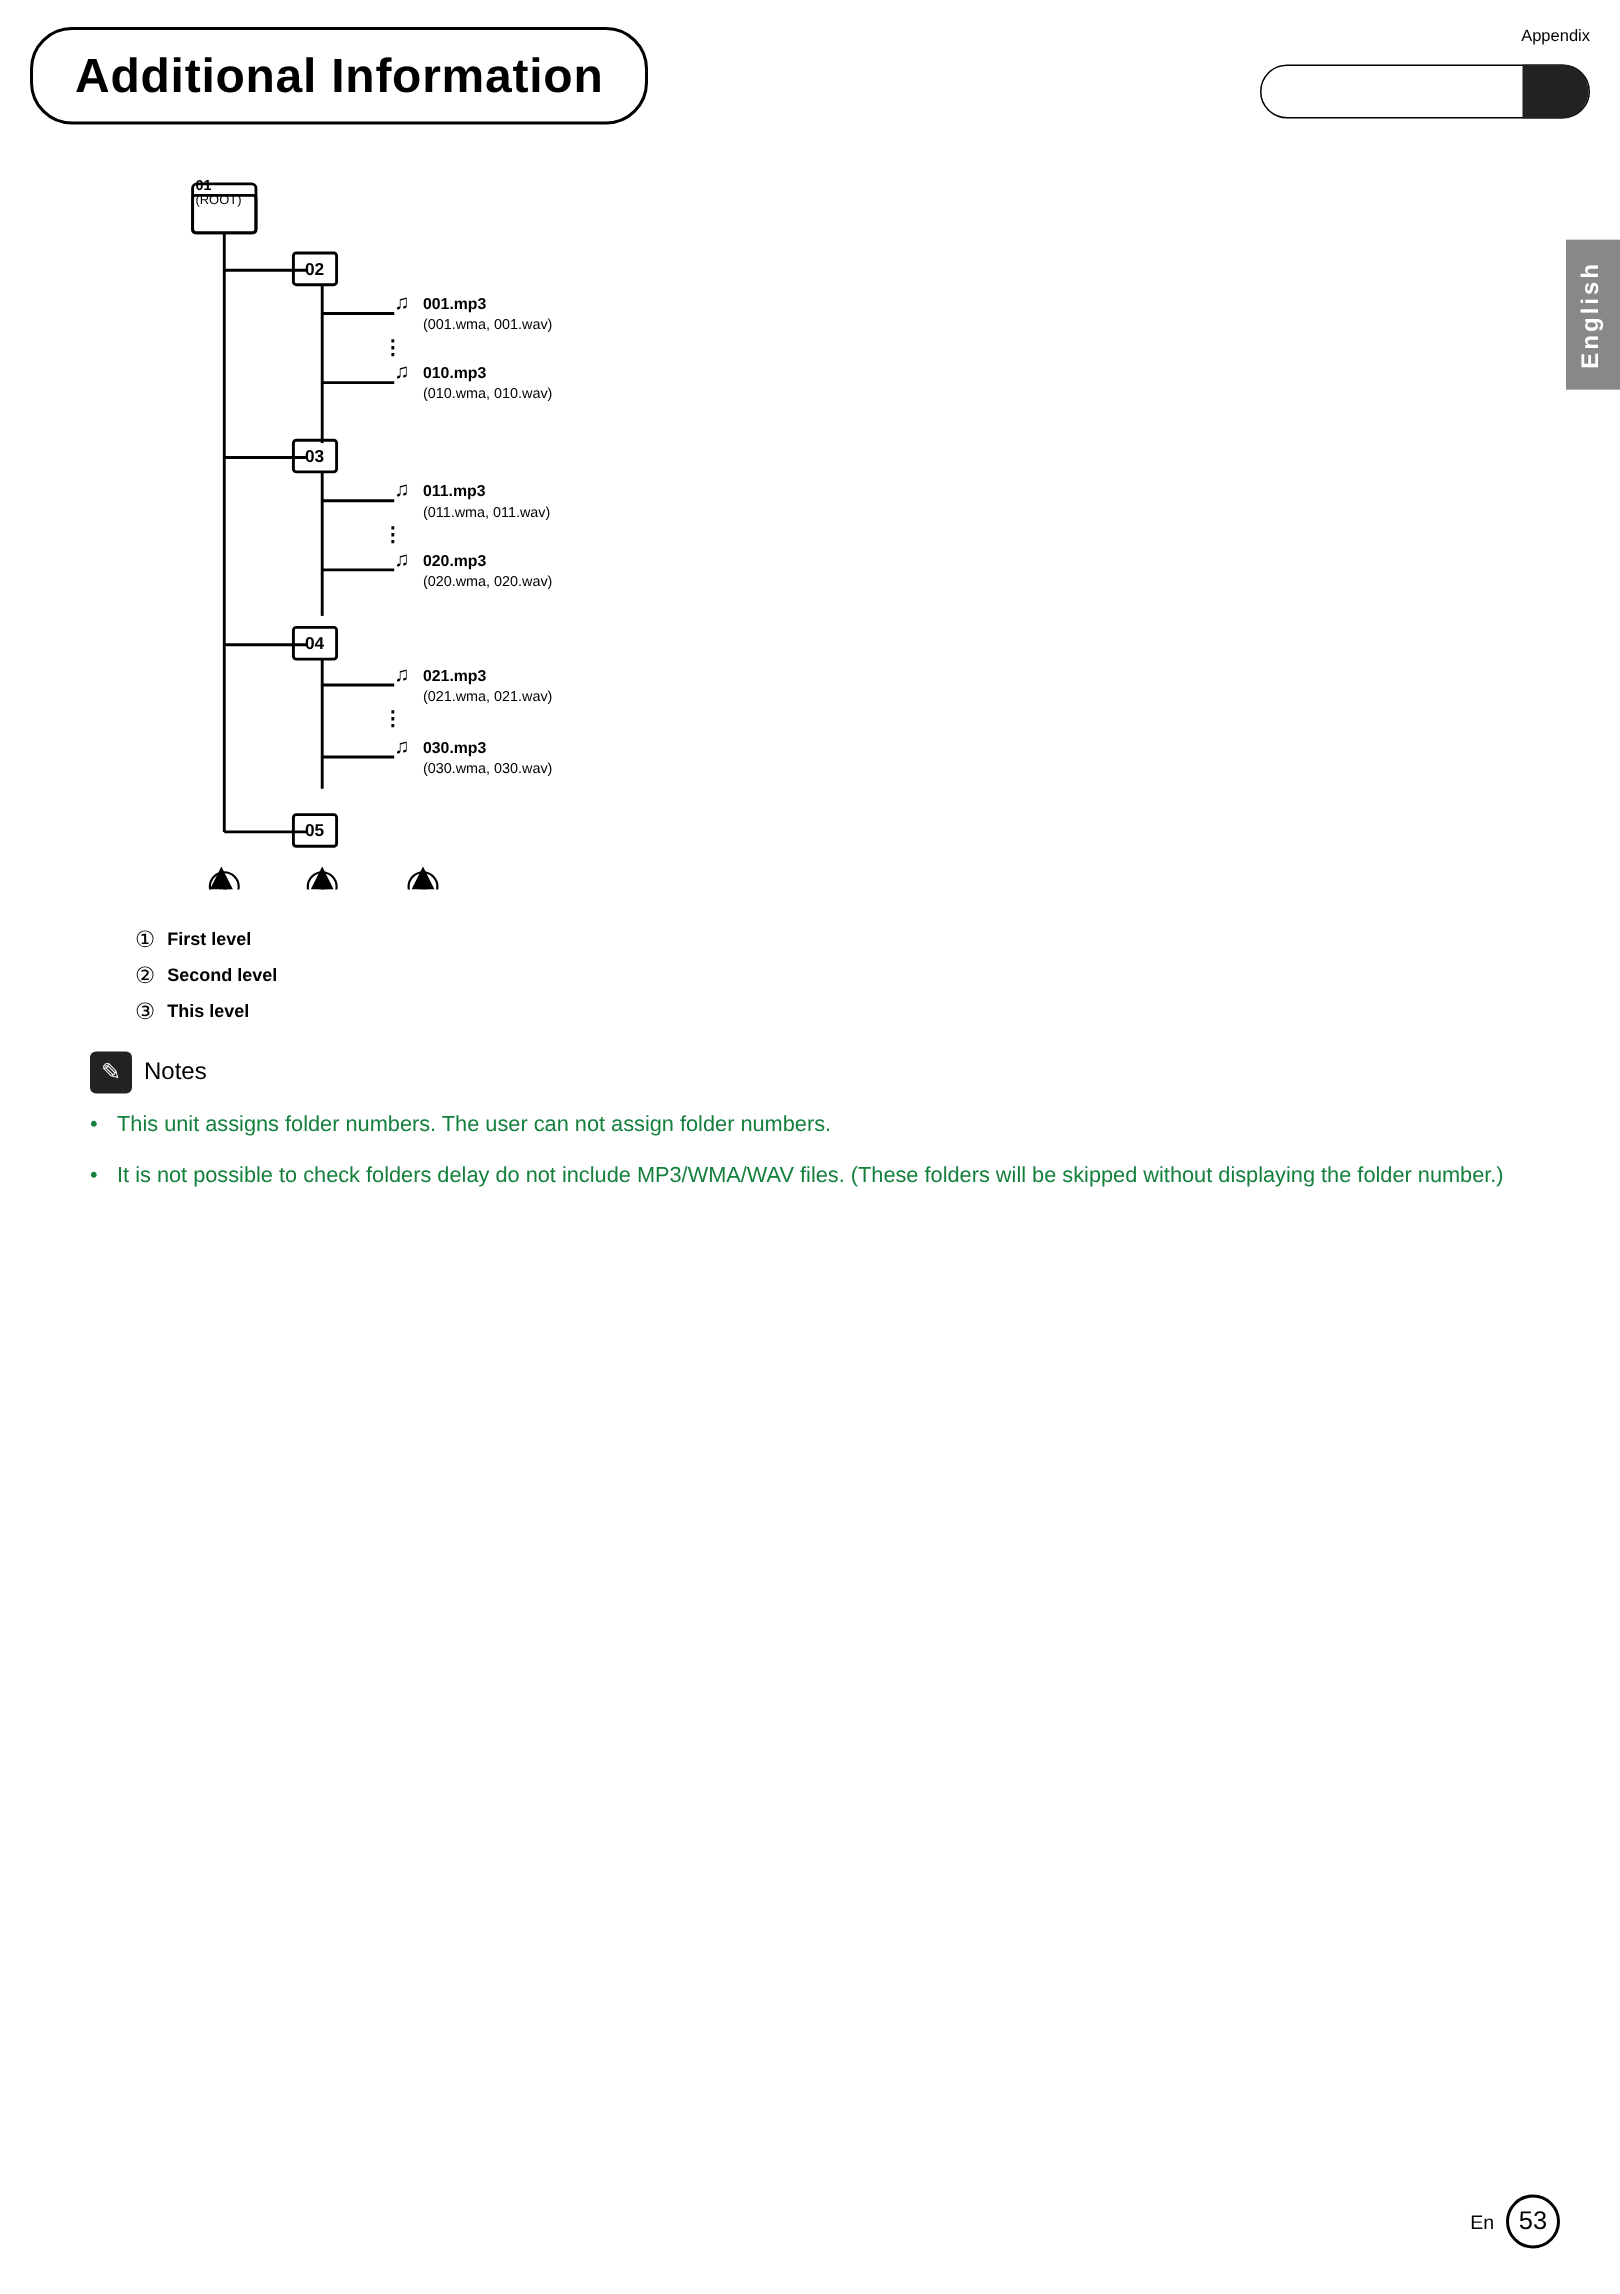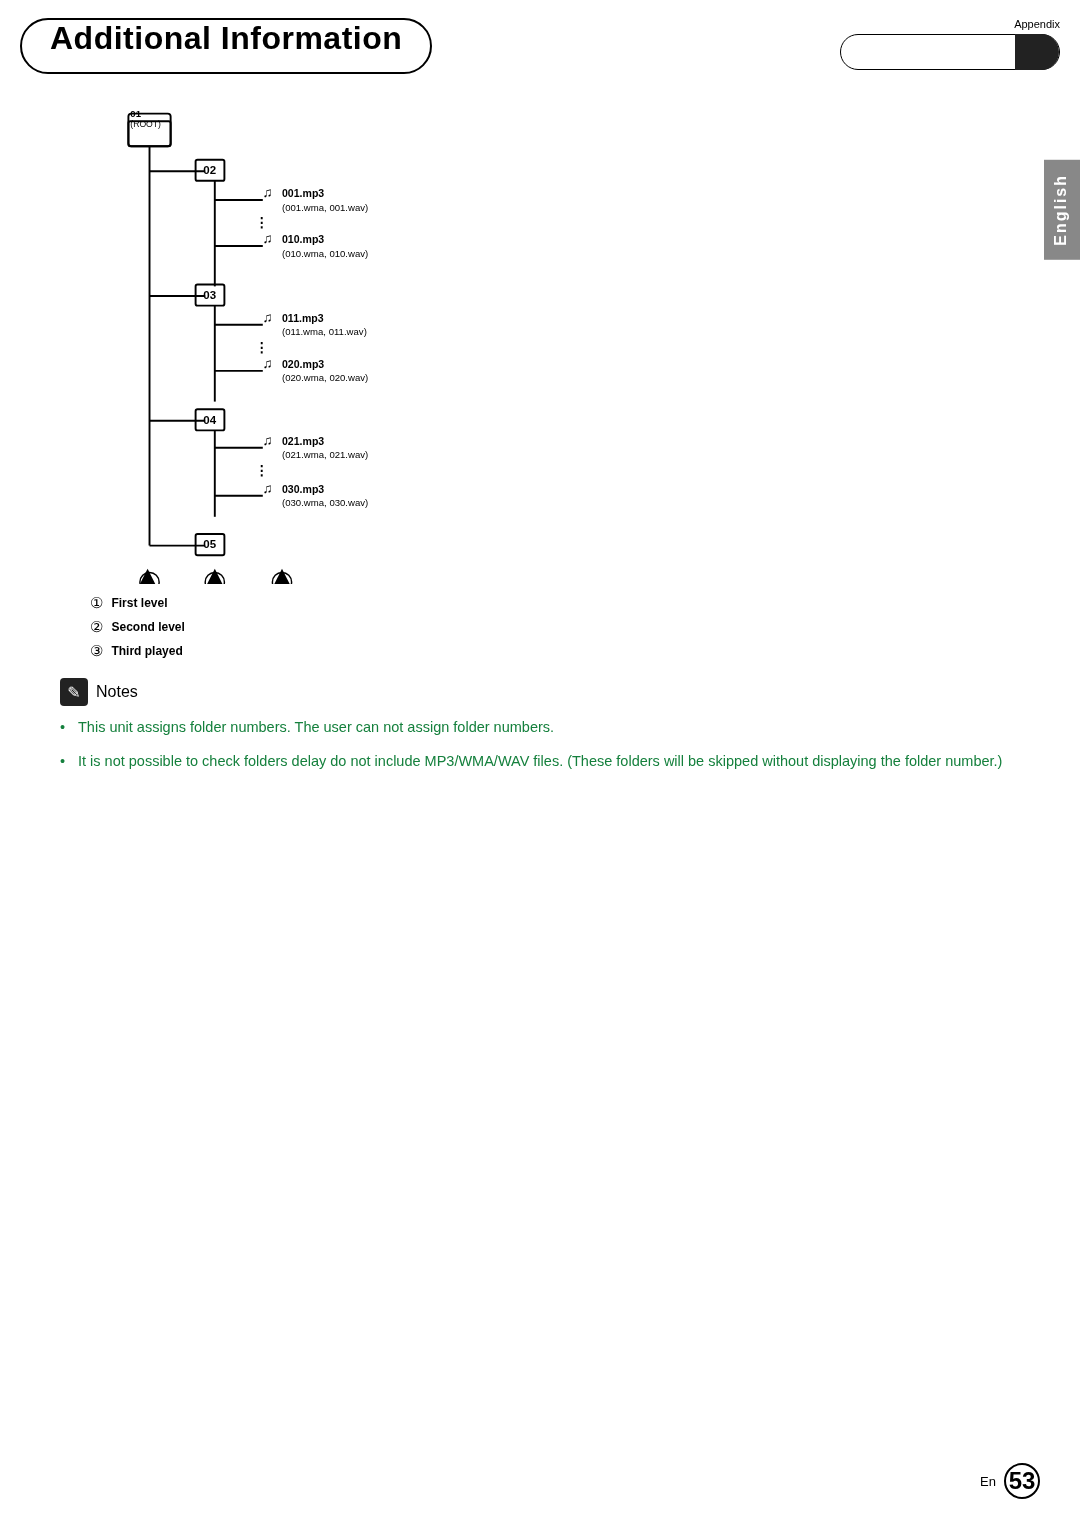--- a/index.html
+++ b/index.html
@@ -17,21 +17,21 @@
     
     .header {
       display: flex;
       align-items: stretch;
       padding: 18px 20px 0 20px;
       gap: 10px;
     }
     .title-box {
       border: 2px solid #000;
       border-radius: 28px;
-      padding: 0 28px;
+      padding: 12px 28px;
       display: inline-block;
     }
     .title-box h1 {
       font-size: 32px;
       font-weight: 900;
       letter-spacing: 0.5px;
     }
     .header-right {
       flex: 1;
       display: flex;
@@ -79,21 +79,21 @@
       letter-spacing: 2px;
     }
 
     
     .content {
       padding: 20px 60px 20px 60px;
     }
 
     
     .tree-diagram {
-      margin: 10px 0 10px 30px;
+      margin: 10px 0 24px 30px;
       position: relative;
       width: 480px;
       height: 480px;
     }
 
     .tree-svg {
       width: 100%;
       height: 100%;
     }
 
@@ -173,22 +173,22 @@
       font-size: 13px;
     }
     .footer-num {
       border: 2px solid #000;
       border-radius: 50%;
       width: 36px;
       height: 36px;
       display: flex;
       align-items: center;
       justify-content: center;
-      font-size: 24px;
-      font-weight: bold;
+      font-size: 17px;
+      font-weight: normal;
     }
   </style>
 </head>
 <body>
 
 <div class="header">
   <div class="title-box">
     <h1>Additional Information</h1>
   </div>
   <div class="header-right">
@@ -294,21 +294,21 @@
     <div class="legend-item">
       <span style="font-size:15px;">①</span>
       <span class="legend-label">First level</span>
     </div>
     <div class="legend-item">
       <span style="font-size:15px;">②</span>
       <span class="legend-label">Second level</span>
     </div>
     <div class="legend-item">
       <span style="font-size:15px;">③</span>
-      <span class="legend-label">Third played</span>
+      <span class="legend-label">This level</span>
     </div>
   </div>
 
   <div class="notes-section">
     <div class="notes-header">
       <div class="notes-icon">✎</div>
       <span class="notes-title">Notes</span>
     </div>
     <ul class="notes-list">
       <li>

